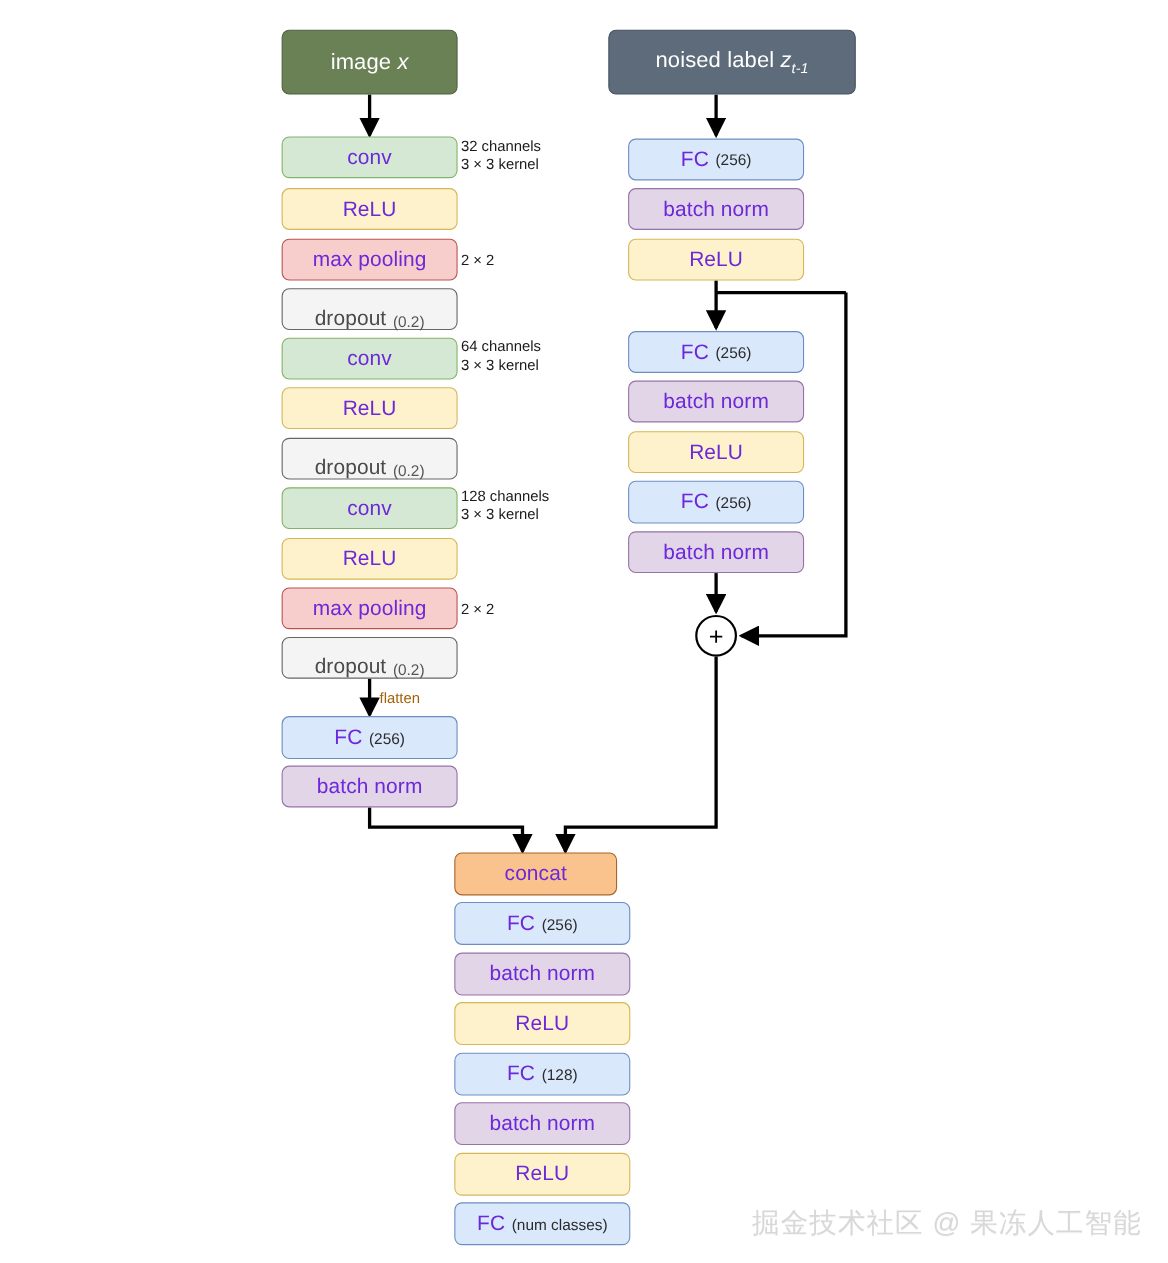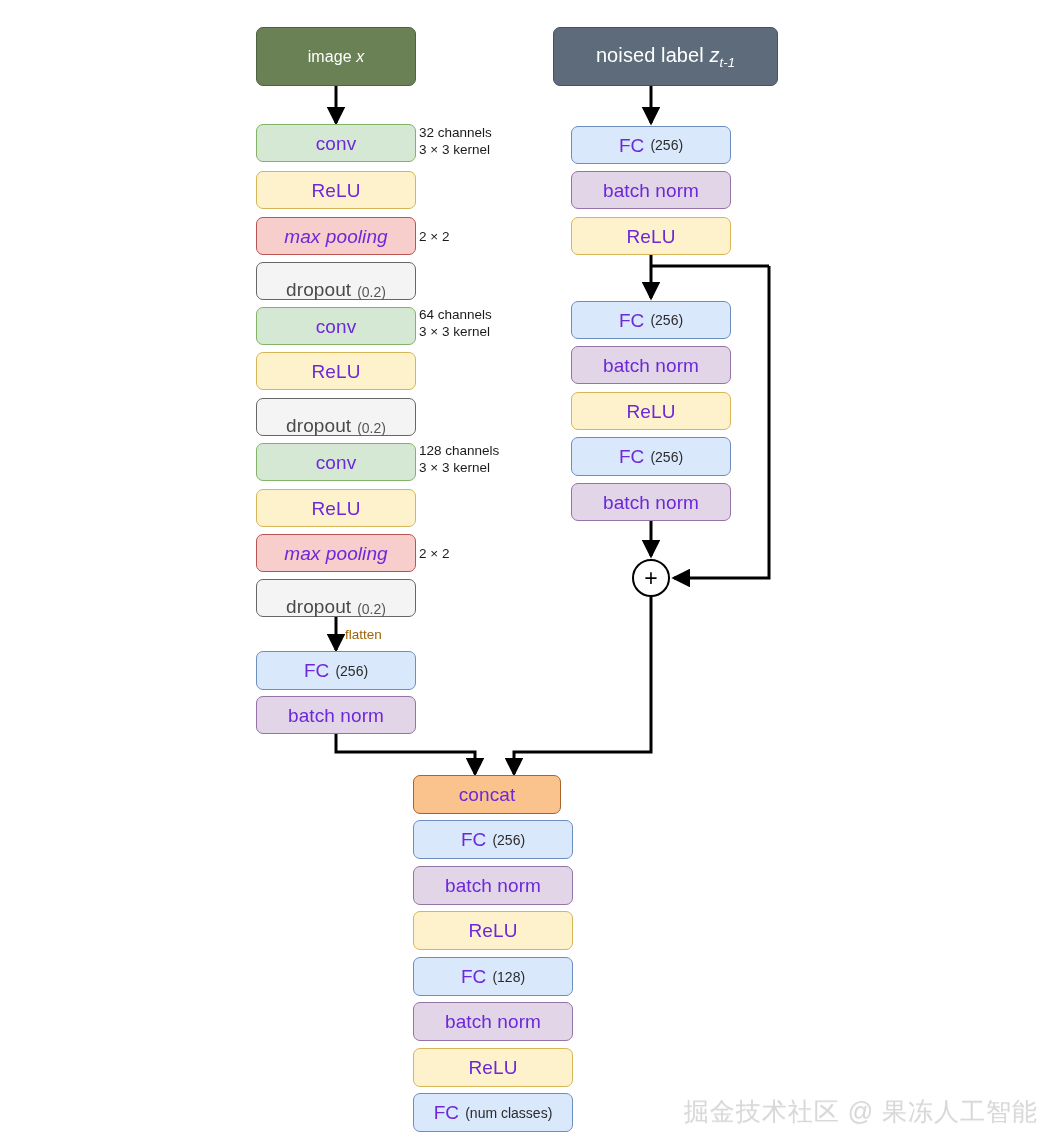--- a/index.html
+++ b/index.html
@@ -43,26 +43,26 @@
     color: #6d28d9;
     letter-spacing: 0.1px;
   }
   .node .sub {
     font-size: 14px;
     color: #2b2b2b;
     margin-left: 6px;
   }
   
   .io-img   { background: #6a8055; border-color: #4e6140; }
-  .io-img   .lbl { color: #ffffff; font-size: 16px; }
+  .io-img   .lbl { color: #ffffff; font-size: 20px; }
   .io-lbl   { background: #5d6b7a; border-color: #465260; }
   .io-lbl   .lbl { color: #ffffff; font-size: 20px; }
   .conv     { background: #d5e8d4; border-color: #82b366; }
   .relu     { background: #fdf2cc; border-color: #d6b656; }
-  .pool     { background: #f8cecc; border-color: #b85450; font-style: italic; }
+  .pool     { background: #f8cecc; border-color: #b85450; }
   .drop     { background: #f4f4f4; border-color: #666666; align-items: flex-end; }
   .drop .lbl { color: #4a4a4a; }
   .drop .sub { color: #555555; }
   .fc       { background: #dae8fc; border-color: #6c8ebf; }
   .bn       { background: #e1d5e7; border-color: #9673a6; }
   .concat   { background: #fac28c; border-color: #a9642a; }
 
   .annot {
     position: absolute;
     font-size: 13.5px;

